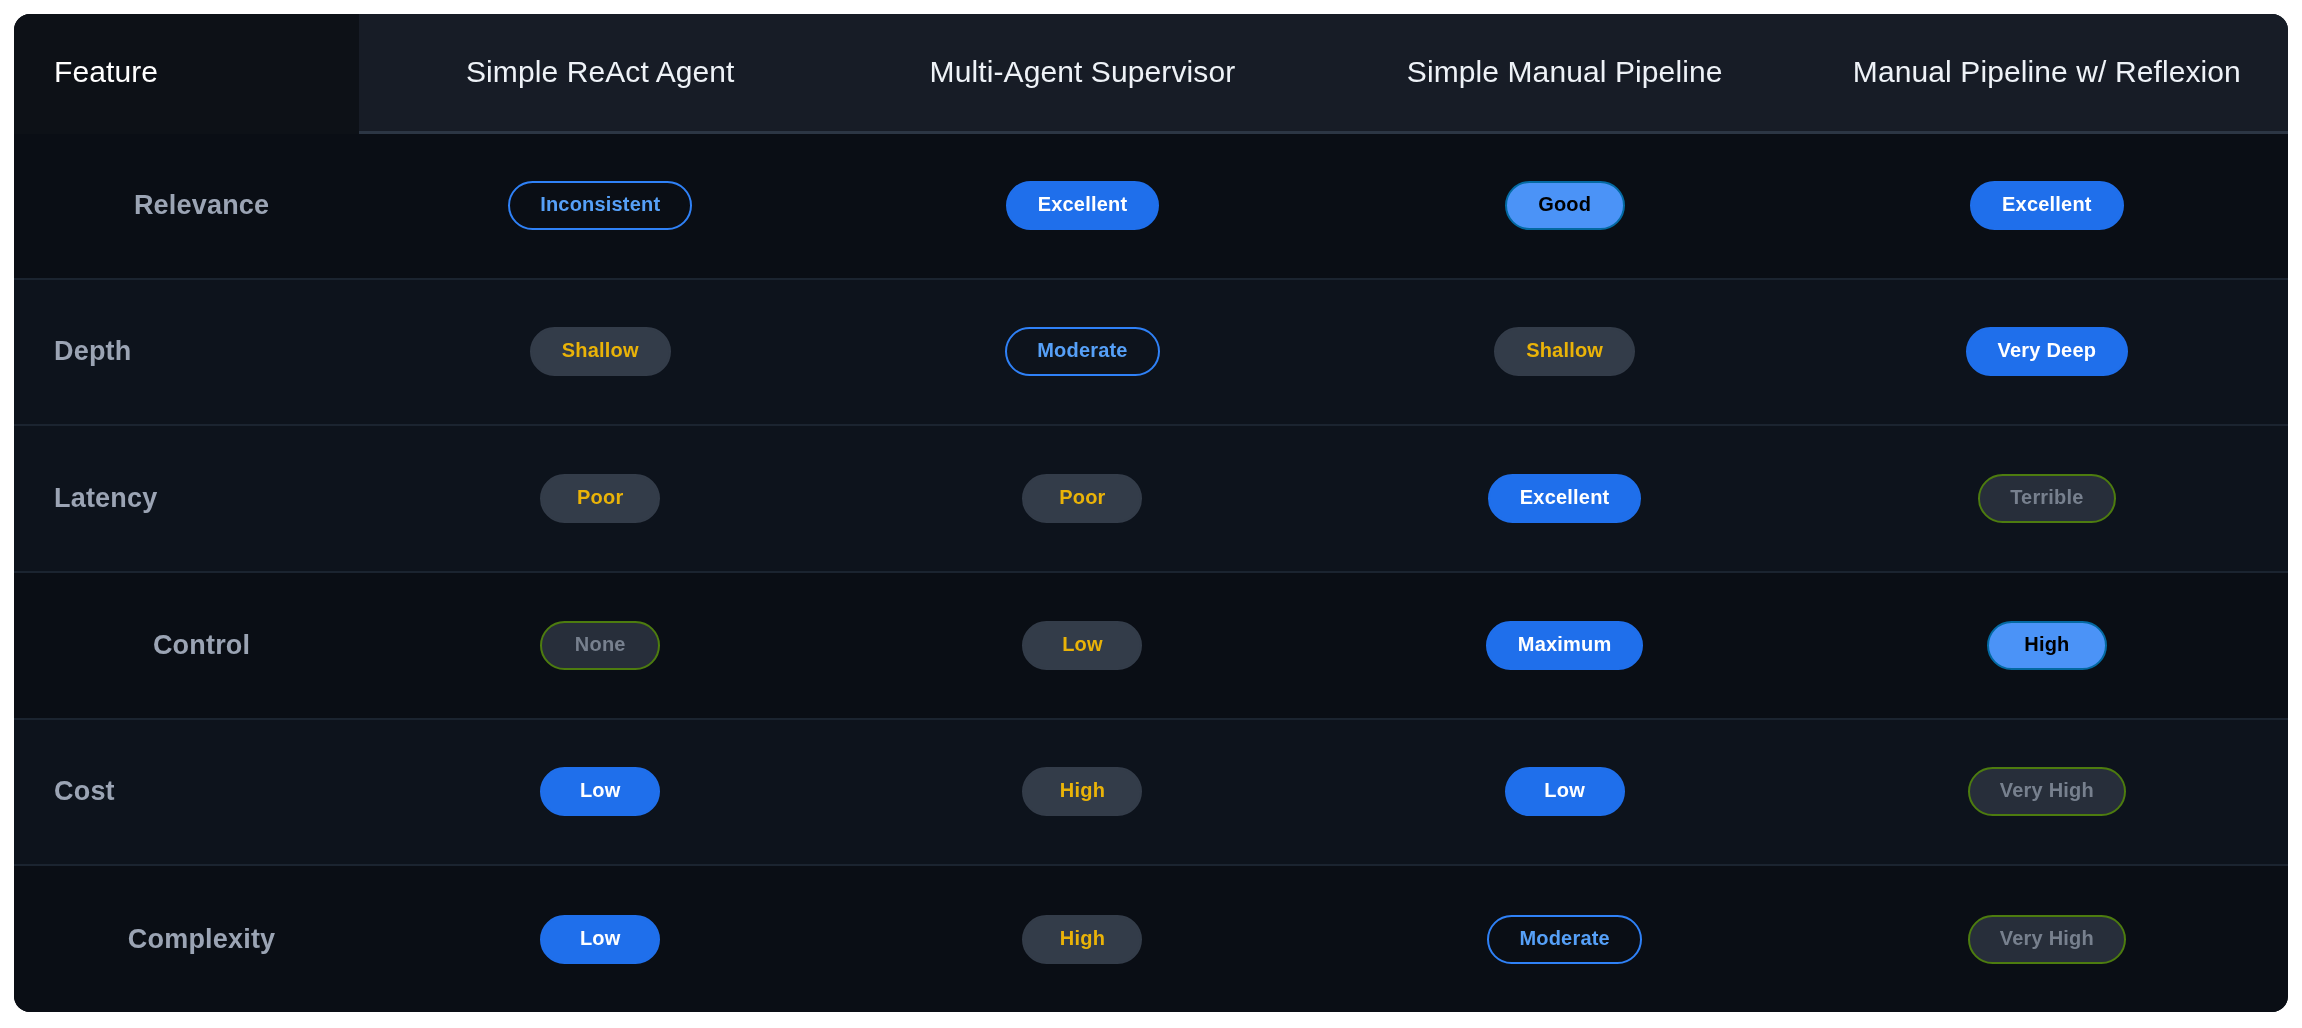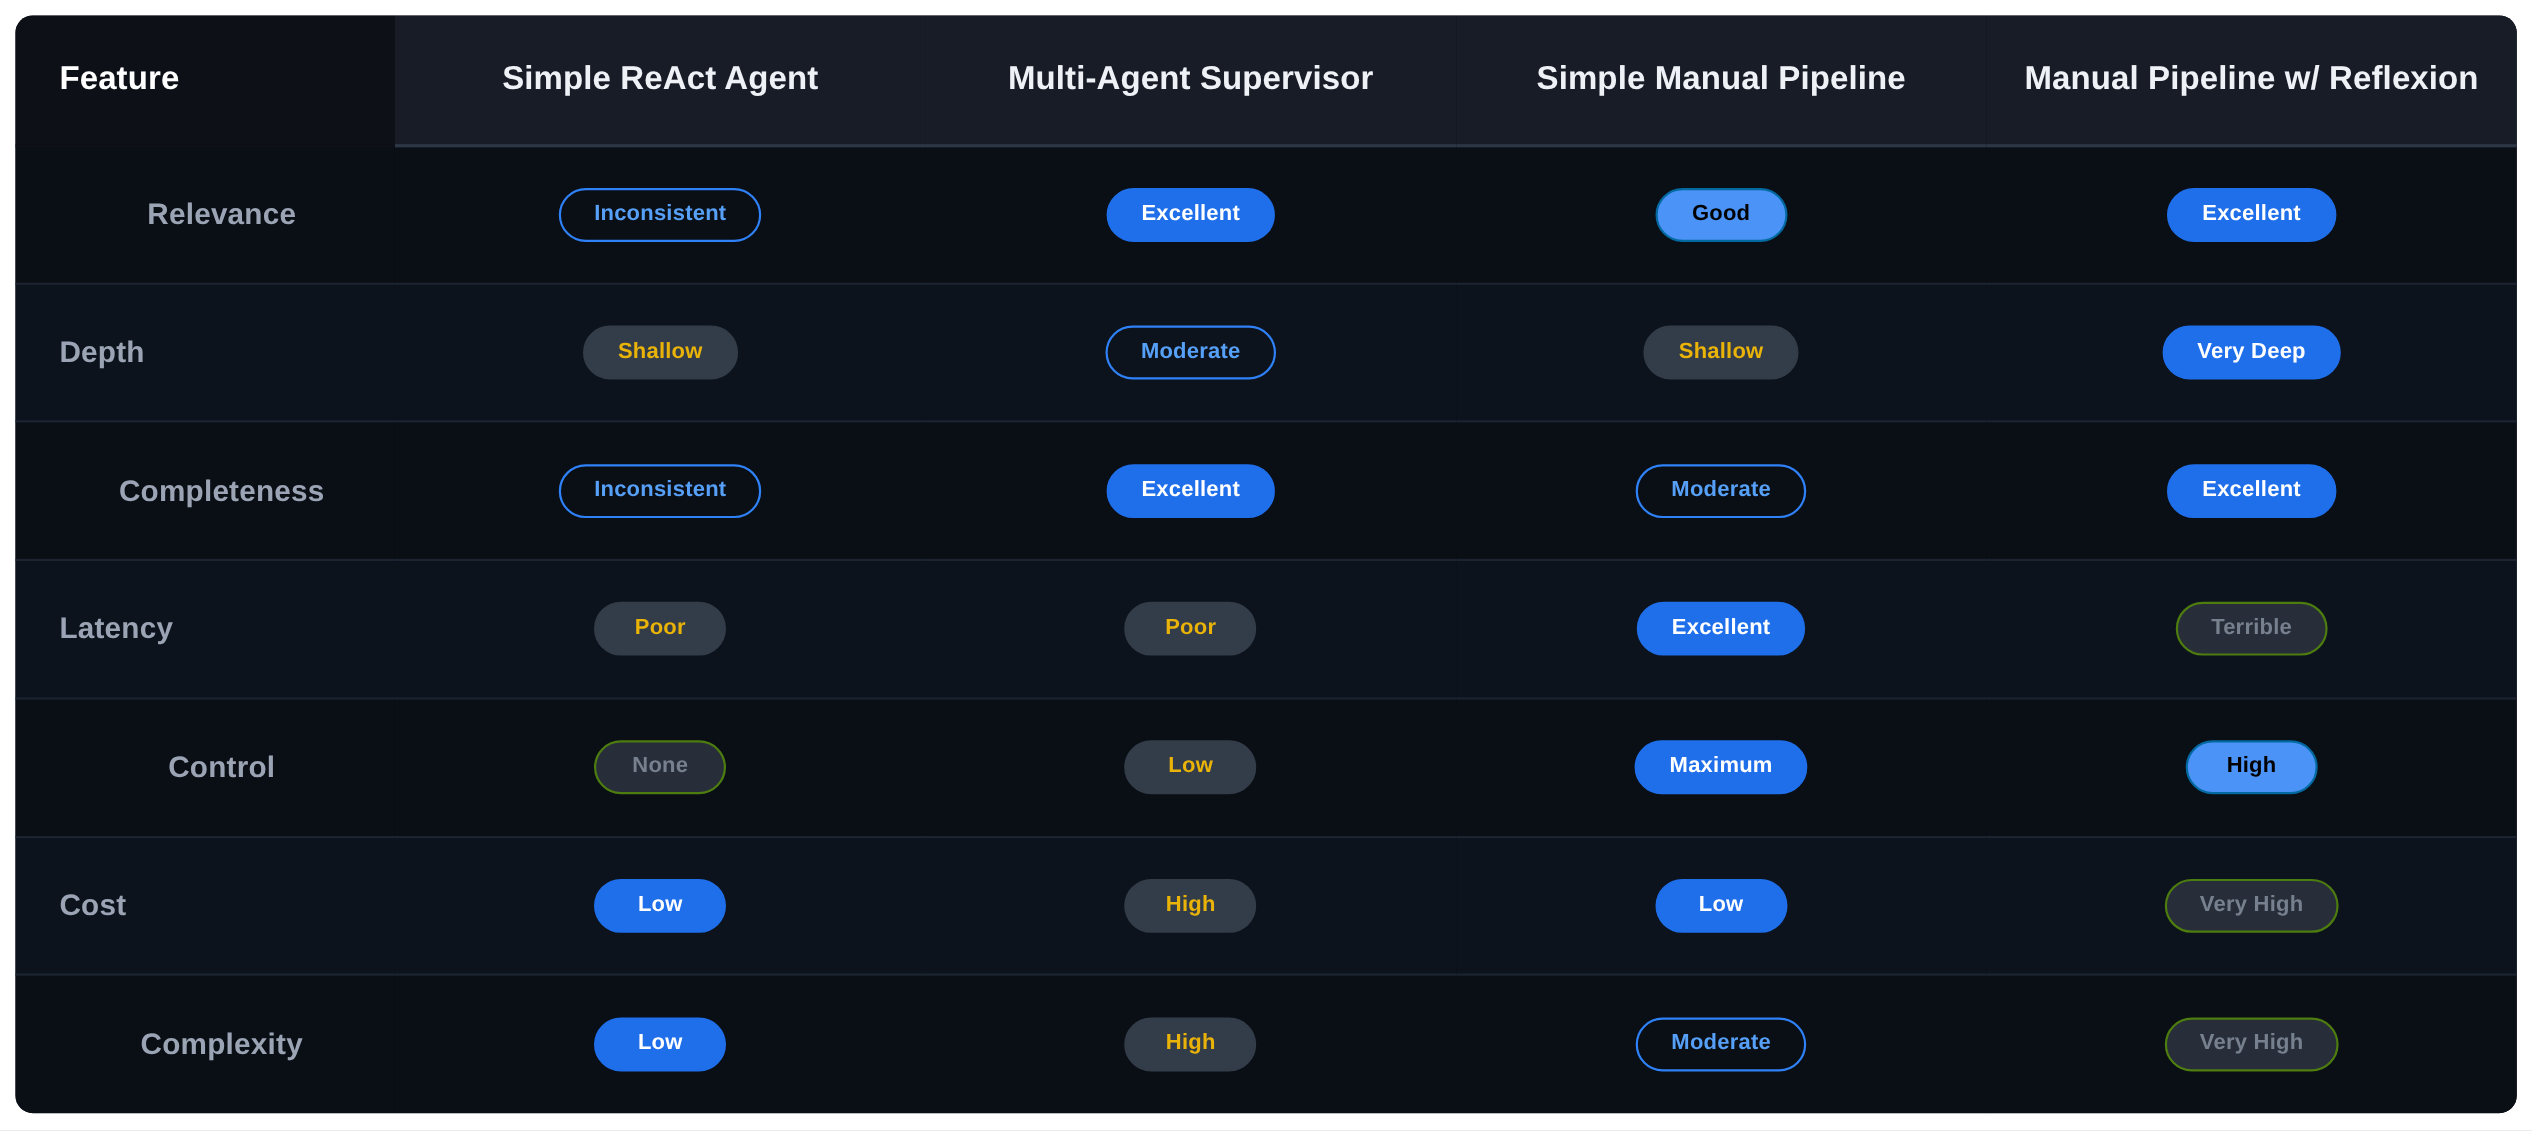--- a/index.html
+++ b/index.html
@@ -41,21 +41,21 @@
     border-collapse: collapse;
     table-layout: fixed;
   }
 
   
   thead tr.header-row { height: 118px; }
 
   thead th {
     padding: 0 23px;
     font-size: 30px;
-    font-weight: bold;
+    font-weight: normal;
     letter-spacing: 0.1px;
     color: #eef2f7;
     background: #171c26;
     border-bottom: 3px solid #2c3644;
     text-align: center;
     vertical-align: middle;
     box-sizing: border-box;
     margin-top: 20px;
   }
 
@@ -169,27 +169,20 @@
             <td><span class="badge solid-light-blue">Good</span></td>
             <td><span class="badge solid-blue">Excellent</span></td>
           </tr>
           <tr class="table-row row-even">
             <td class="feature-cell">Depth</td>
             <td><span class="badge gray">Shallow</span></td>
             <td><span class="badge outline-blue">Moderate</span></td>
             <td><span class="badge gray">Shallow</span></td>
             <td><span class="badge solid-blue">Very Deep</span></td>
           </tr>
-          <tr class="table-row row-odd">
-            <td class="feature-cell">Completeness</td>
-            <td><span class="badge outline-blue">Inconsistent</span></td>
-            <td><span class="badge solid-blue">Excellent</span></td>
-            <td><span class="badge outline-blue">Moderate</span></td>
-            <td><span class="badge solid-blue">Excellent</span></td>
-          </tr>
           <tr class="table-row row-even">
             <td class="feature-cell">Latency</td>
             <td><span class="badge gray">Poor</span></td>
             <td><span class="badge gray">Poor</span></td>
             <td><span class="badge solid-blue">Excellent</span></td>
             <td><span class="badge gray-dim">Terrible</span></td>
           </tr>
           <tr class="table-row row-odd">
             <td class="feature-cell">Control</td>
             <td><span class="badge gray-dim">None</span></td>

